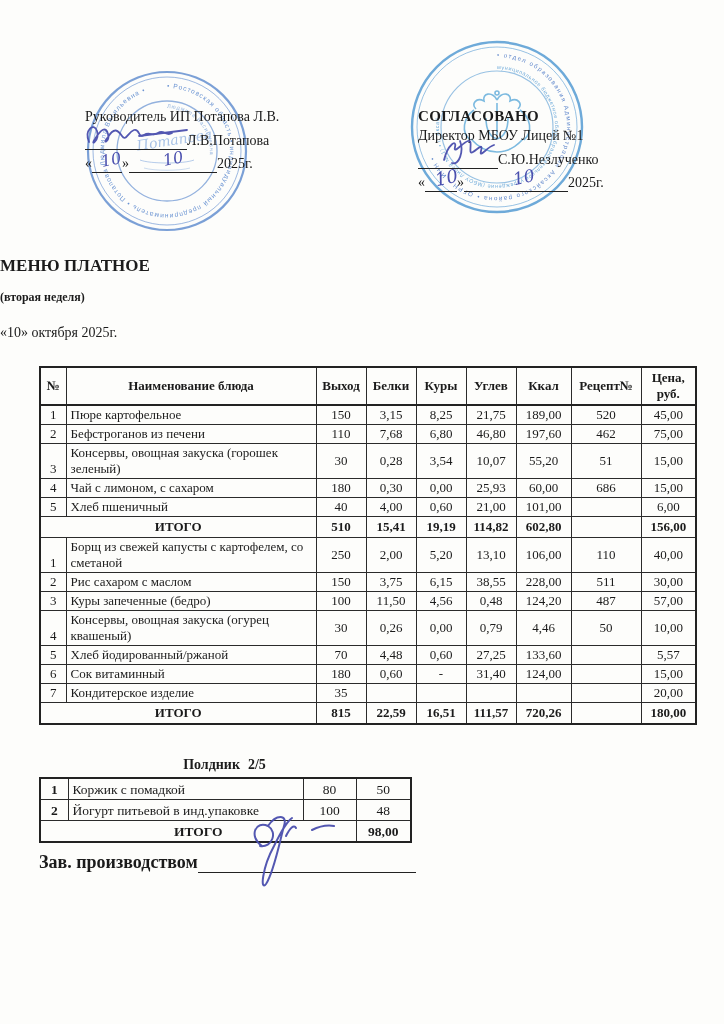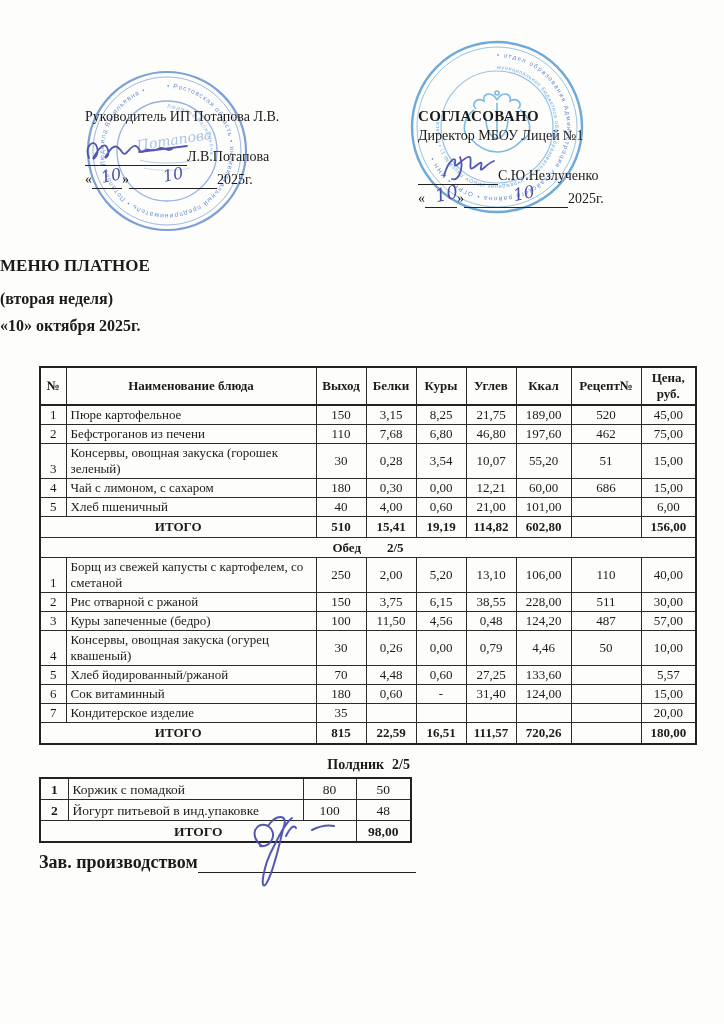--- a/index.html
+++ b/index.html
@@ -10,50 +10,50 @@
   }
   
   .stamp{position:absolute;z-index:1;}
   .stamp-left{left:84px;top:68px;}
   .stamp-right{left:408px;top:38px;}
   
   .approve{position:absolute;z-index:2;font-size:14px;line-height:19px;}
   .approve-left{left:85px;top:107px;width:275px;}
   .approve-right{left:418px;top:107px;width:290px;}
   .app-title{font-weight:bold;font-size:15px;letter-spacing:.4px;}
-  .sig-row{position:relative;margin-top:21px;}
+  .sig-row{position:relative;margin-top:5px;}
   .blank{display:inline-block;border-bottom:1.2px solid #222;height:14px;vertical-align:bottom;}
   .sig-svg{position:absolute;z-index:3;}
   .hand{
     position:absolute;z-index:3;color:#4a4fae;font-style:italic;
     font-size:16px;transform:rotate(-12deg);font-family:"DejaVu Serif",serif;
   }
   .date-row{position:relative;margin-top:4px;}
   
   .title-block{position:absolute;left:0;top:256px;width:724px;text-align:left;z-index:2;}
   .title-l1{font-weight:bold;font-size:17px;margin-bottom:14px;}
-  .title-l2{font-weight:bold;font-size:16px;margin-bottom:9px;}
-  .title-l3{font-weight:bold;font-size:16px;}
+  .title-l2{font-weight:bold;font-size:12px;margin-bottom:20px;}
+  .title-l3{font-weight:normal;font-size:14px;}
   
   table{border-collapse:collapse;table-layout:fixed;}
   .doc-table{position:absolute;left:39px;z-index:2;background:transparent;}
   .main-table{top:366px;width:656px;font-size:13px;}
   .main-table th,.main-table td{border:1px solid #2b2b2b;padding:1px 4px;line-height:16px;}
   .main-table{border:2px solid #222;}
   .main-table th{font-weight:bold;text-align:center;height:34px;border-bottom:2px solid #222;}
   .num-cell{text-align:center;}
   .name-cell{text-align:left;padding-left:7px;}
   .val{text-align:center;}
   .section-row td{border-left:none;border-right:none;font-weight:bold;text-align:center;height:17px;}
   .gap{display:inline-block;width:26px;}
   .gap-sm{display:inline-block;width:8px;}
   .total-row td{font-weight:bold;height:18px;}
   .total-label{text-align:center;font-weight:bold;}
   .vbottom{vertical-align:bottom;}
-  .snack-title{position:absolute;left:39px;top:757px;width:371px;text-align:right;
+  .snack-title{position:absolute;left:39px;top:757px;width:371px;text-align:center;
     font-weight:bold;font-size:14px;z-index:2;}
   .snack-table{top:777px;width:371px;font-size:13.5px;border:2px solid #222;}
   .snack-table td{border:1px solid #2b2b2b;padding:1px 4px;height:18px;line-height:17px;}
   
   .footer{position:absolute;left:39px;top:852px;font-size:18px;font-weight:bold;z-index:2;}
   .footer .blank{width:218px;border-bottom:1.5px solid #222;height:16px;}
   .footer-sig{position:absolute;left:228px;top:806px;z-index:3;}
 </style>
 </head>
 <body>
@@ -219,21 +219,21 @@
       <td class="val">55,20</td>
       <td class="val">51</td>
       <td class="val">15,00</td>
     </tr>
     <tr>
       <td class="num-cell">4</td>
       <td class="name-cell">Чай с лимоном, с сахаром</td>
       <td class="val">180</td>
       <td class="val">0,30</td>
       <td class="val">0,00</td>
-      <td class="val">12,21</td>
+      <td class="val">25,93</td>
       <td class="val">60,00</td>
       <td class="val">686</td>
       <td class="val">15,00</td>
     </tr>
     <tr>
       <td class="num-cell">5</td>
       <td class="name-cell">Хлеб пшеничный</td>
       <td class="val">40</td>
       <td class="val">4,00</td>
       <td class="val">0,60</td>
@@ -246,37 +246,34 @@
       <td colspan="2" class="total-label">ИТОГО</td>
       <td class="val">510</td>
       <td class="val">15,41</td>
       <td class="val">19,19</td>
       <td class="val">114,82</td>
       <td class="val">602,80</td>
       <td class="val"></td>
       <td class="val">156,00</td>
     </tr>
 
-    <tr class="section-row">
-      <td colspan="9"><span>Обед</span><span class="gap"></span><span>2/5</span></td>
-    </tr>
     <tr>
       <td class="num-cell vbottom">1</td>
       <td class="name-cell">Борщ из свежей капусты с картофелем, со сметаной</td>
       <td class="val">250</td>
       <td class="val">2,00</td>
       <td class="val">5,20</td>
       <td class="val">13,10</td>
       <td class="val">106,00</td>
       <td class="val">110</td>
       <td class="val">40,00</td>
     </tr>
     <tr>
       <td class="num-cell">2</td>
-      <td class="name-cell">Рис отварной с ржаной</td>
+      <td class="name-cell">Рис сахаром с маслом</td>
       <td class="val">150</td>
       <td class="val">3,75</td>
       <td class="val">6,15</td>
       <td class="val">38,55</td>
       <td class="val">228,00</td>
       <td class="val">511</td>
       <td class="val">30,00</td>
     </tr>
     <tr>
       <td class="num-cell">3</td>

